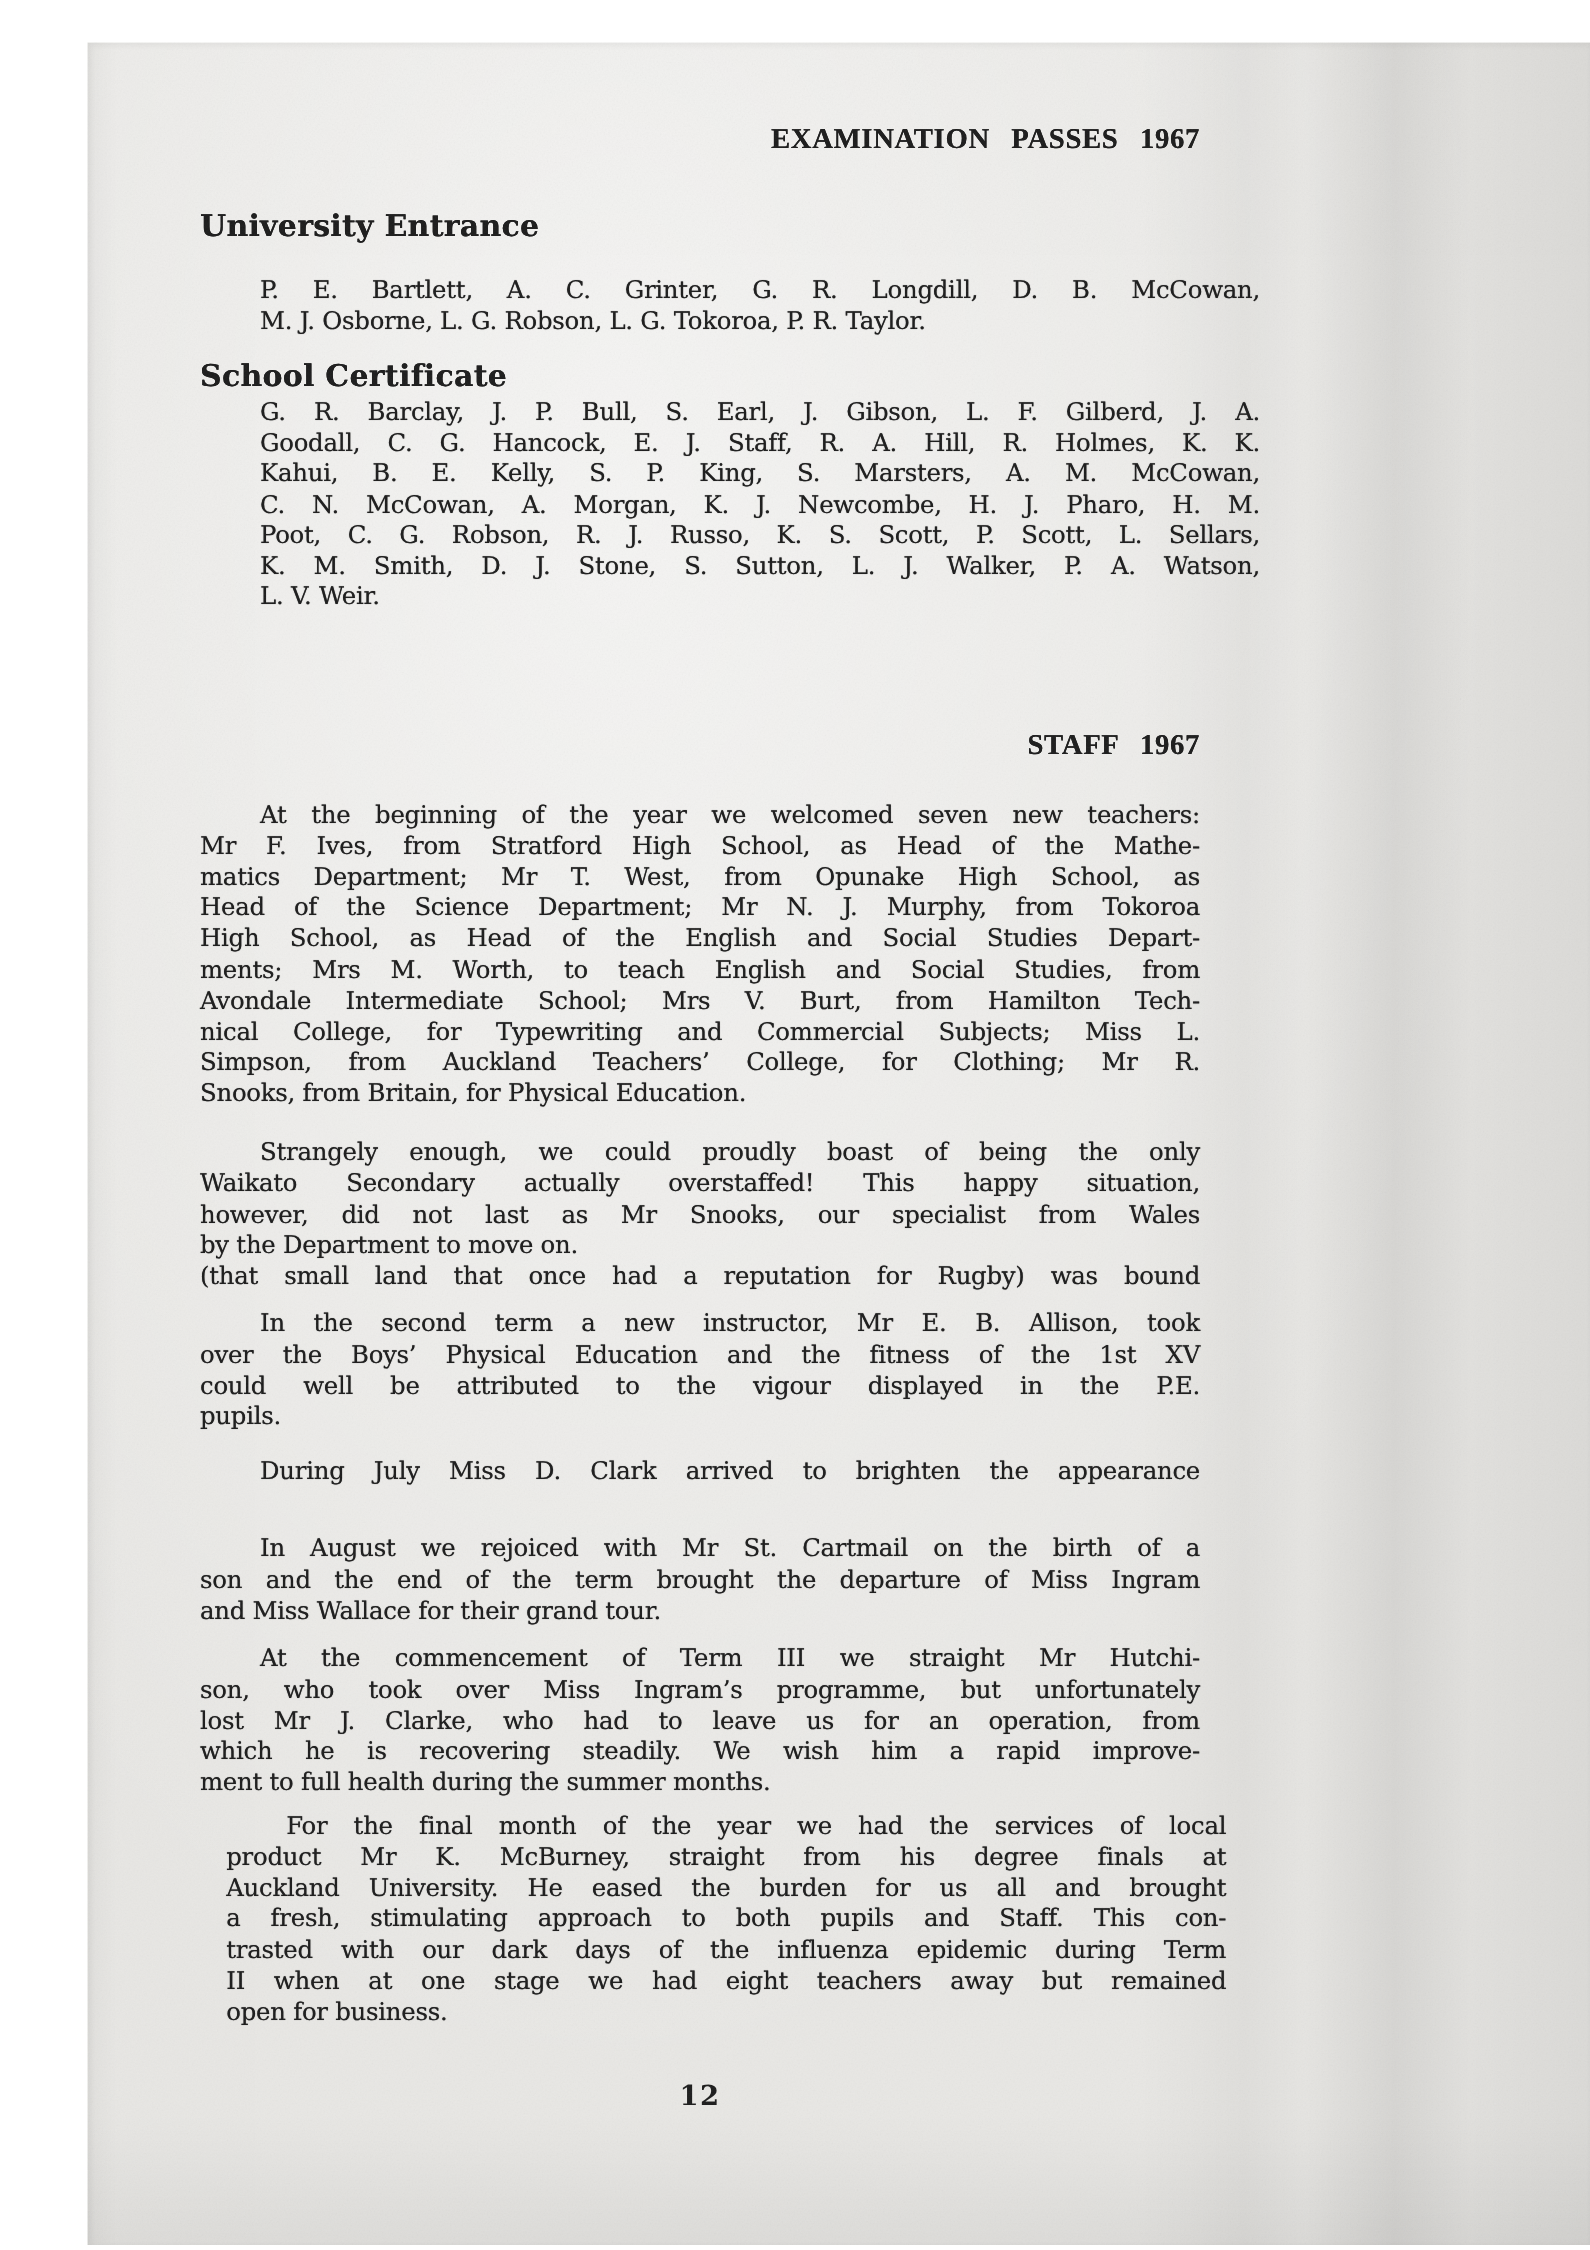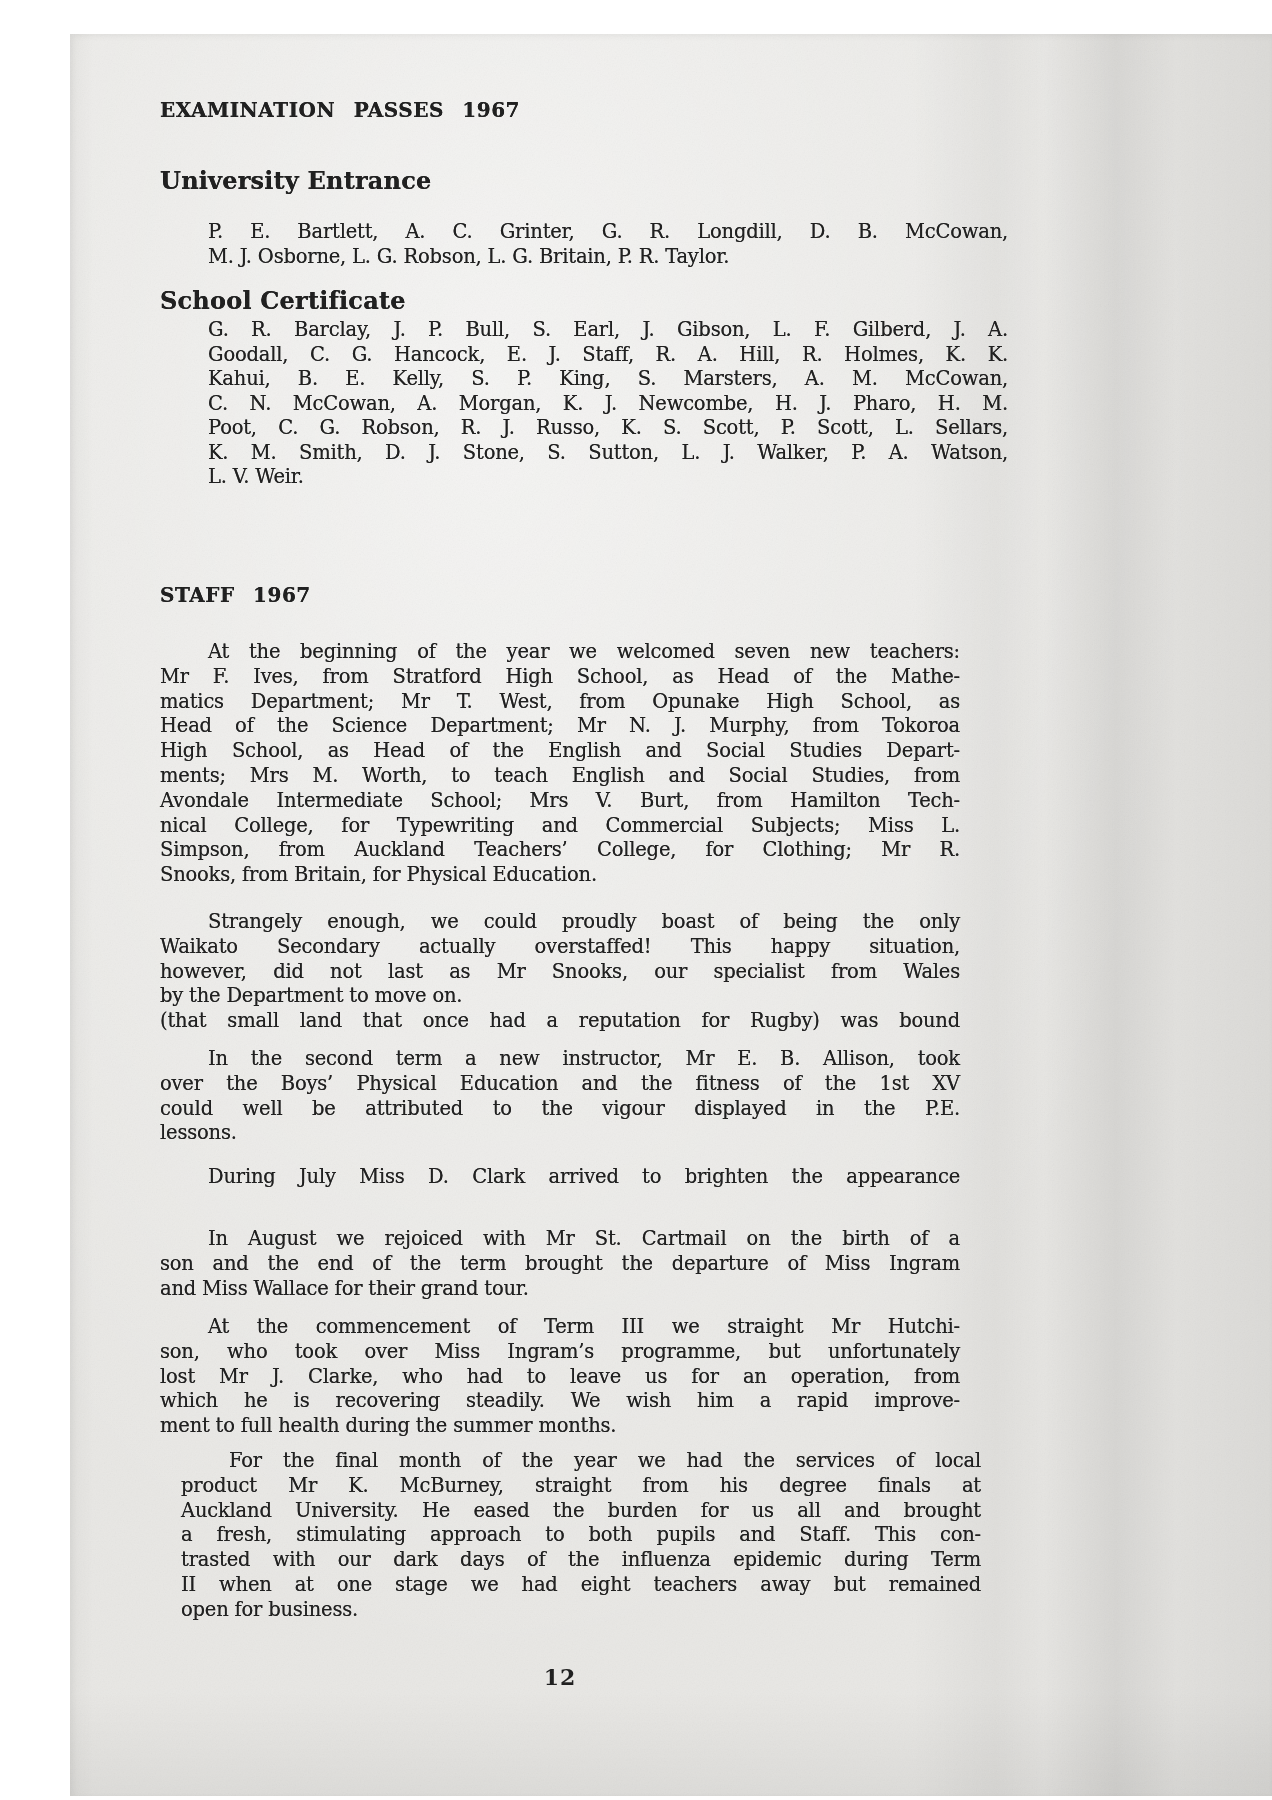--- a/index.html
+++ b/index.html
@@ -24,26 +24,27 @@
       radial-gradient(ellipse at 35% 20%, rgba(255,255,255,0.55), rgba(255,255,255,0) 65%),
       #e8e7e4;
     box-shadow: inset 2px 2px 6px rgba(0,0,0,0.06);
     color: #1b1b1b;
   }
   .noise { position: absolute; left: 0; top: 0; width: 100%; height: 100%; pointer-events: none; }
 
   .block { position: absolute; left: 90px; width: 800px; }
 
   .h1 {
-    text-align: left;
+    text-align: right;
     font-weight: bold;
-    font-size: 20px;
+    font-size: 23px;
     letter-spacing: 0.5px;
     word-spacing: 11px;
     text-shadow: 0 0 0.5px currentColor;
+    font-family: Liberation Serif, serif;
   }
   .subhead {
     font-weight: bold;
     font-size: 24px;
     letter-spacing: 0.2px;
     text-shadow: 0 0 0.4px currentColor;
   }
   .names { padding-left: 48px; }
   .bodytext, .names {
     font-size: 19.5px;
@@ -82,21 +83,21 @@
 <body>
 
 <div class="page">
 
   <div class="block h1 t-title">EXAMINATION PASSES 1967</div>
 
   <div class="block subhead t-ue-head">University Entrance</div>
 
   <div class="block names t-ue-names">
       <div class="tline">P. E. Bartlett, A. C. Grinter, G. R. Longdill, D. B. McCowan,</div>
-      <div class="tline last">M. J. Osborne, L. G. Robson, L. G. Britain, P. R. Taylor.</div>
+      <div class="tline last">M. J. Osborne, L. G. Robson, L. G. Tokoroa, P. R. Taylor.</div>
     </div>
 
   <div class="block subhead t-sc-head">School Certificate</div>
 
   <div class="block names t-sc-names">
       <div class="tline">G. R. Barclay, J. P. Bull, S. Earl, J. Gibson, L. F. Gilberd, J. A.</div>
       <div class="tline">Goodall, C. G. Hancock, E. J. Staff, R. A. Hill, R. Holmes, K. K.</div>
       <div class="tline">Kahui, B. E. Kelly, S. P. King, S. Marsters, A. M. McCowan,</div>
       <div class="tline">C. N. McCowan, A. Morgan, K. J. Newcombe, H. J. Pharo, H. M.</div>
       <div class="tline">Poot, C. G. Robson, R. J. Russo, K. S. Scott, P. Scott, L. Sellars,</div>
@@ -122,21 +123,21 @@
       <div class="tline">Strangely enough, we could proudly boast of being the only</div>
       <div class="tline">Waikato Secondary actually overstaffed!  This happy situation,</div>
       <div class="tline">however, did not last as Mr Snooks, our specialist from Wales</div>
       <div class="tline last">by the Department to move on.</div>
       <div class="tline">(that small land that once had a reputation for Rugby) was bound</div>
     </div>
   <div class="block bodytext t-p3">
       <div class="tline">In the second term a new instructor, Mr E. B. Allison, took</div>
       <div class="tline">over the Boys’ Physical Education and the fitness of the 1st XV</div>
       <div class="tline">could well be attributed to the vigour displayed in the P.E.</div>
-      <div class="tline last">lessons.</div>
+      <div class="tline last">pupils.</div>
     </div>
   <div class="block bodytext t-p4">
       <div class="tline">During July Miss D. Clark arrived to brighten the appearance</div>
     </div>
   <div class="block bodytext t-p5">
       <div class="tline">In August we rejoiced with Mr St. Cartmail on the birth of a</div>
       <div class="tline">son and the end of the term brought the departure of Miss Ingram</div>
       <div class="tline last">and Miss Wallace for their grand tour.</div>
     </div>
   <div class="block bodytext t-p6">

